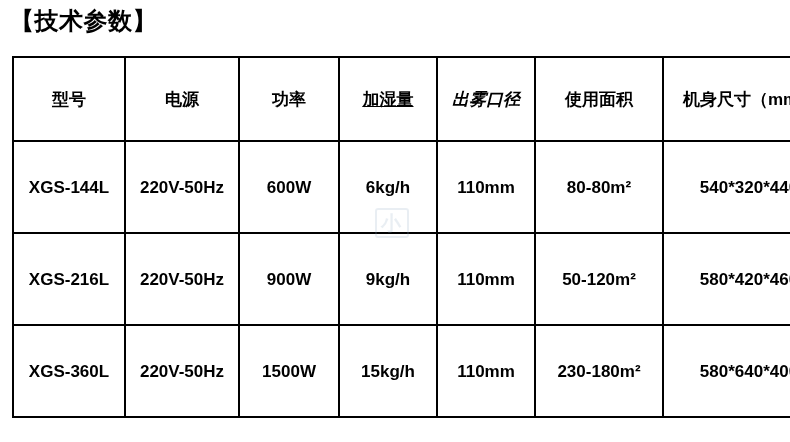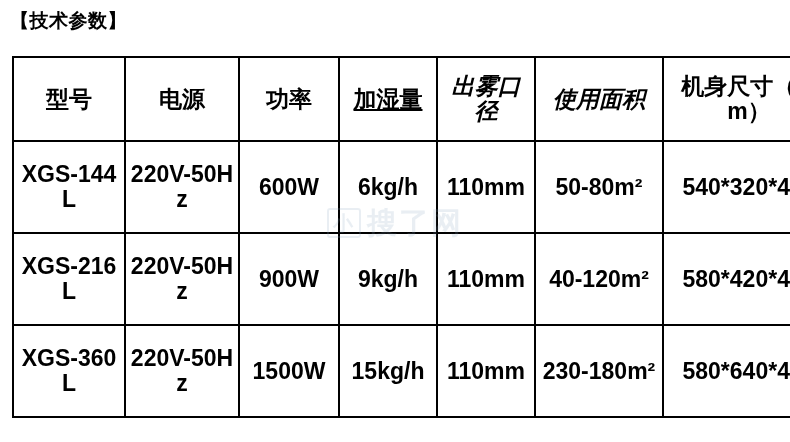--- a/index.html
+++ b/index.html
@@ -17,59 +17,59 @@
   }
   .page {
     position: relative;
     width: 790px;
     height: 442px;
   }
   .doc-title {
     position: absolute;
     left: 10px;
     top: 8px;
-    font-size: 19px;
+    font-size: 24px;
     font-weight: bold;
     letter-spacing: 0.5px;
     line-height: 26px;
     white-space: nowrap;
   }
   .spec-table {
     position: absolute;
     left: 12px;
     top: 56px;
     width: 766px;
     border-collapse: collapse;
     table-layout: fixed;
     background: transparent;
   }
   .spec-table th,
   .spec-table td {
     border: 2px solid #000000;
     text-align: center;
     vertical-align: middle;
-    font-size: 23px;
+    font-size: 17px;
     font-weight: bold;
     line-height: 25px;
     padding: 4px 3px;
     word-break: break-all;
   }
   .spec-table thead th {
     height: 74px;
   }
   .spec-table tbody td {
     height: 82px;
     border-radius: 27px;
   }
   .col-model   { width: 104px; }
   .col-power   { width: 106px; border-radius: 27px; }
   .col-watt    { width: 92px;  }
   .col-hum     { width: 90px; text-decoration: underline;  }
   .col-nozzle  { width: 90px; font-style: italic;  }
-  .col-area    { width: 120px; font-style: italic; }
+  .col-area    { width: 120px; }
   .col-size    { width: 164px; }
   .watermark {
     position: absolute;
     left: 290px;
     top: 196px;
     width: 210px;
     height: 54px;
     pointer-events: none;
     opacity: 0.18;
     display: flex;
@@ -110,42 +110,41 @@
         <th class="col-size">机身尺寸（mm）</th>
       </tr>
     </thead>
     <tbody>
       <tr>
         <td>XGS-144L</td>
         <td>220V-50Hz</td>
         <td>600W</td>
         <td>6kg/h</td>
         <td>110mm</td>
-        <td>50-80m²</td>
+        <td>80-80m²</td>
         <td>540*320*440</td>
       </tr>
       <tr>
         <td>XGS-216L</td>
         <td>220V-50Hz</td>
         <td>900W</td>
         <td>9kg/h</td>
         <td>110mm</td>
-        <td>40-120m²</td>
+        <td>50-120m²</td>
         <td>580*420*460</td>
       </tr>
       <tr>
         <td>XGS-360L</td>
         <td>220V-50Hz</td>
         <td>1500W</td>
         <td>15kg/h</td>
         <td>110mm</td>
         <td>230-180m²</td>
         <td>580*640*400</td>
       </tr>
     </tbody>
   </table>
 
   <div class="watermark">
     <span class="wm-mark">小</span>
-    <span>搜了网</span>
   </div>
 
 </div>
 
 </body></html>

